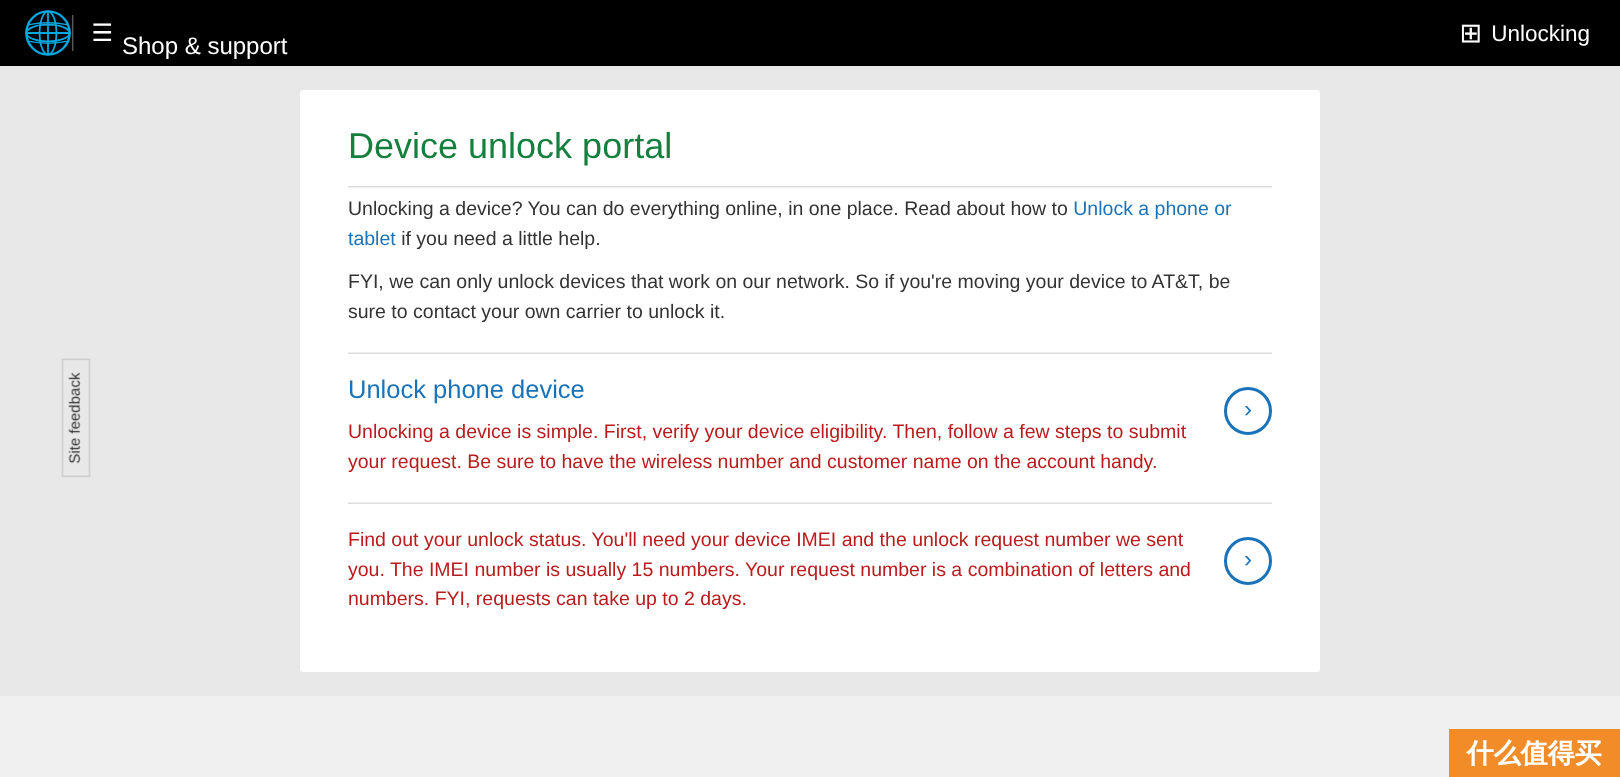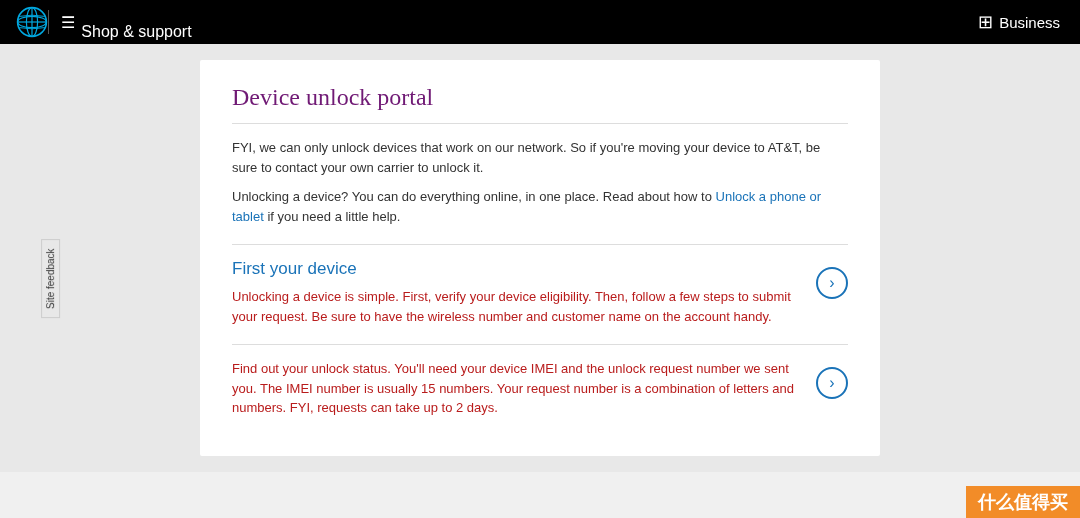--- a/index.html
+++ b/index.html
@@ -51,25 +51,24 @@
     }
     .content-card {
       background: #fff;
       width: 680px;
       padding: 24px 32px 24px 32px;
       border-radius: 2px;
     }
     .page-title {
       font-size: 24px;
       font-weight: normal;
-      color: #701a75;
-      margin-bottom: 14px;
+      color: #15803d;
+      margin-bottom: 4px;
       padding-bottom: 12px;
       border-bottom: 1px solid #ddd;
-      font-family: Liberation Serif, serif;
     }
     .intro-text {
       font-size: 13px;
       color: #333;
       line-height: 1.5;
       margin-bottom: 10px;
     }
     .intro-text a, .link {
       color: #1a73b8;
       text-decoration: none;
@@ -148,42 +147,42 @@
     <line x1="20" y1="2" x2="20" y2="38" stroke="#00a8e0" stroke-width="1.5"></line>
 
     <path d="M4 13 Q20 10 36 13" fill="none" stroke="#00a8e0" stroke-width="1.2"></path>
     <path d="M4 27 Q20 30 36 27" fill="none" stroke="#00a8e0" stroke-width="1.2"></path>
   </svg>
   <div class="header-divider"></div>
   <span class="header-menu-icon">☰</span>
   <span class="header-shop-support">Shop &amp; support</span>
   <div class="header-business">
     <span style="font-size:18px;">⊞</span>
-    <span>Business</span>
+    <span>Unlocking</span>
   </div>
 </div>
 
 <div style="position:fixed;left:-28px;top:230px;transform:rotate(-90deg);transform-origin:right center;background:#e8e8e8;color:#333;font-size:10px;padding:3px 8px;border:1px solid #ccc;cursor:pointer;z-index:100;white-space:nowrap;">
   <span>Site feedback</span>
 </div>
 
 <div class="main-bg">
   <div class="content-card">
     <h1 class="page-title">Device unlock portal</h1>
 
-    <p class="intro-text">FYI, we can only unlock devices that work on our network. So if you're moving your device to AT&amp;T, be sure to contact your own carrier to unlock it.</p>
     <p class="intro-text">
       <span>Unlocking a device? You can do everything online, in one place. Read about how to </span><a class="link">Unlock a phone or tablet</a><span> if you need a little help.</span>
     </p>
+    <p class="intro-text">FYI, we can only unlock devices that work on our network. So if you're moving your device to AT&amp;T, be sure to contact your own carrier to unlock it.</p>
 
     <hr class="section-divider">
 
     <div class="section-block">
       <div class="section-content">
-        <div class="section-title">First your device</div>
+        <div class="section-title">Unlock phone device</div>
         <p class="section-desc">Unlocking a device is simple. First, verify your device eligibility. Then, follow a few steps to submit your request. Be sure to have the wireless number and customer name on the account handy.</p>
       </div>
       <div class="chevron-btn">›</div>
     </div>
 
     <hr class="section-divider">
 
     <div class="section-block">
       <div class="section-content">
         <p class="section-desc">Find out your unlock status. You'll need your device IMEI and the unlock request number we sent you. The IMEI number is usually 15 numbers. Your request number is a combination of letters and numbers. FYI, requests can take up to 2 days.</p>

